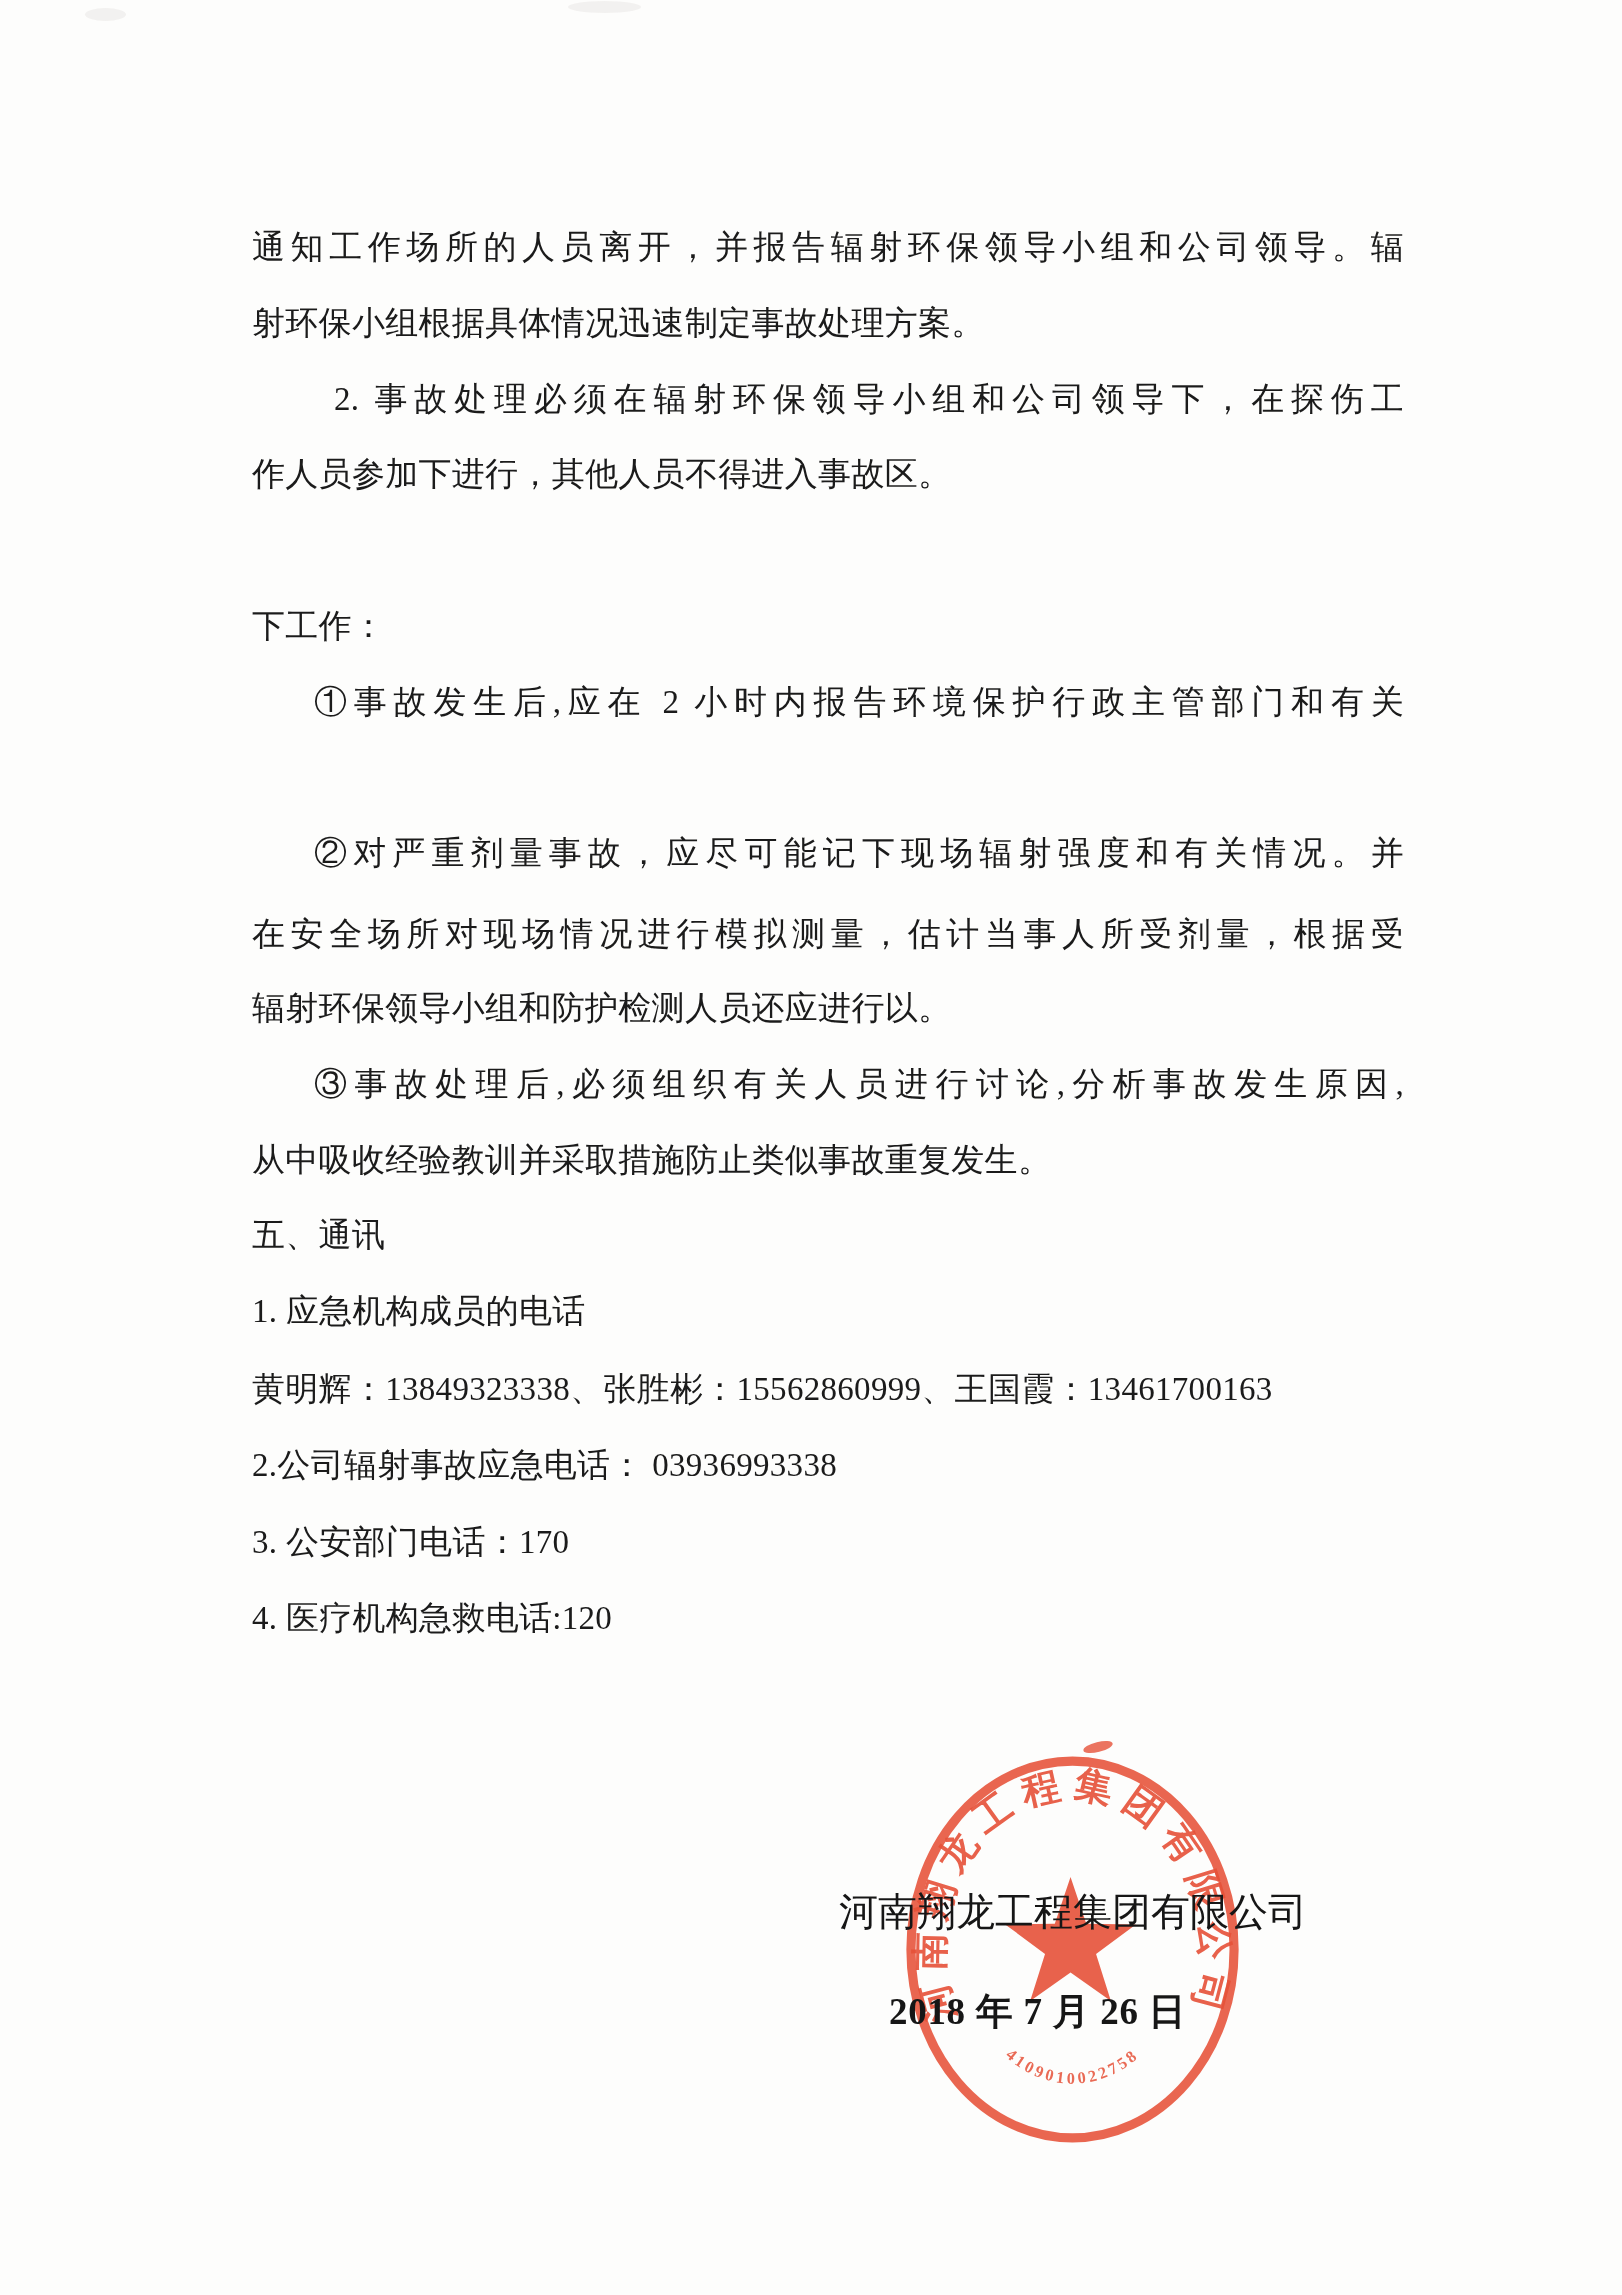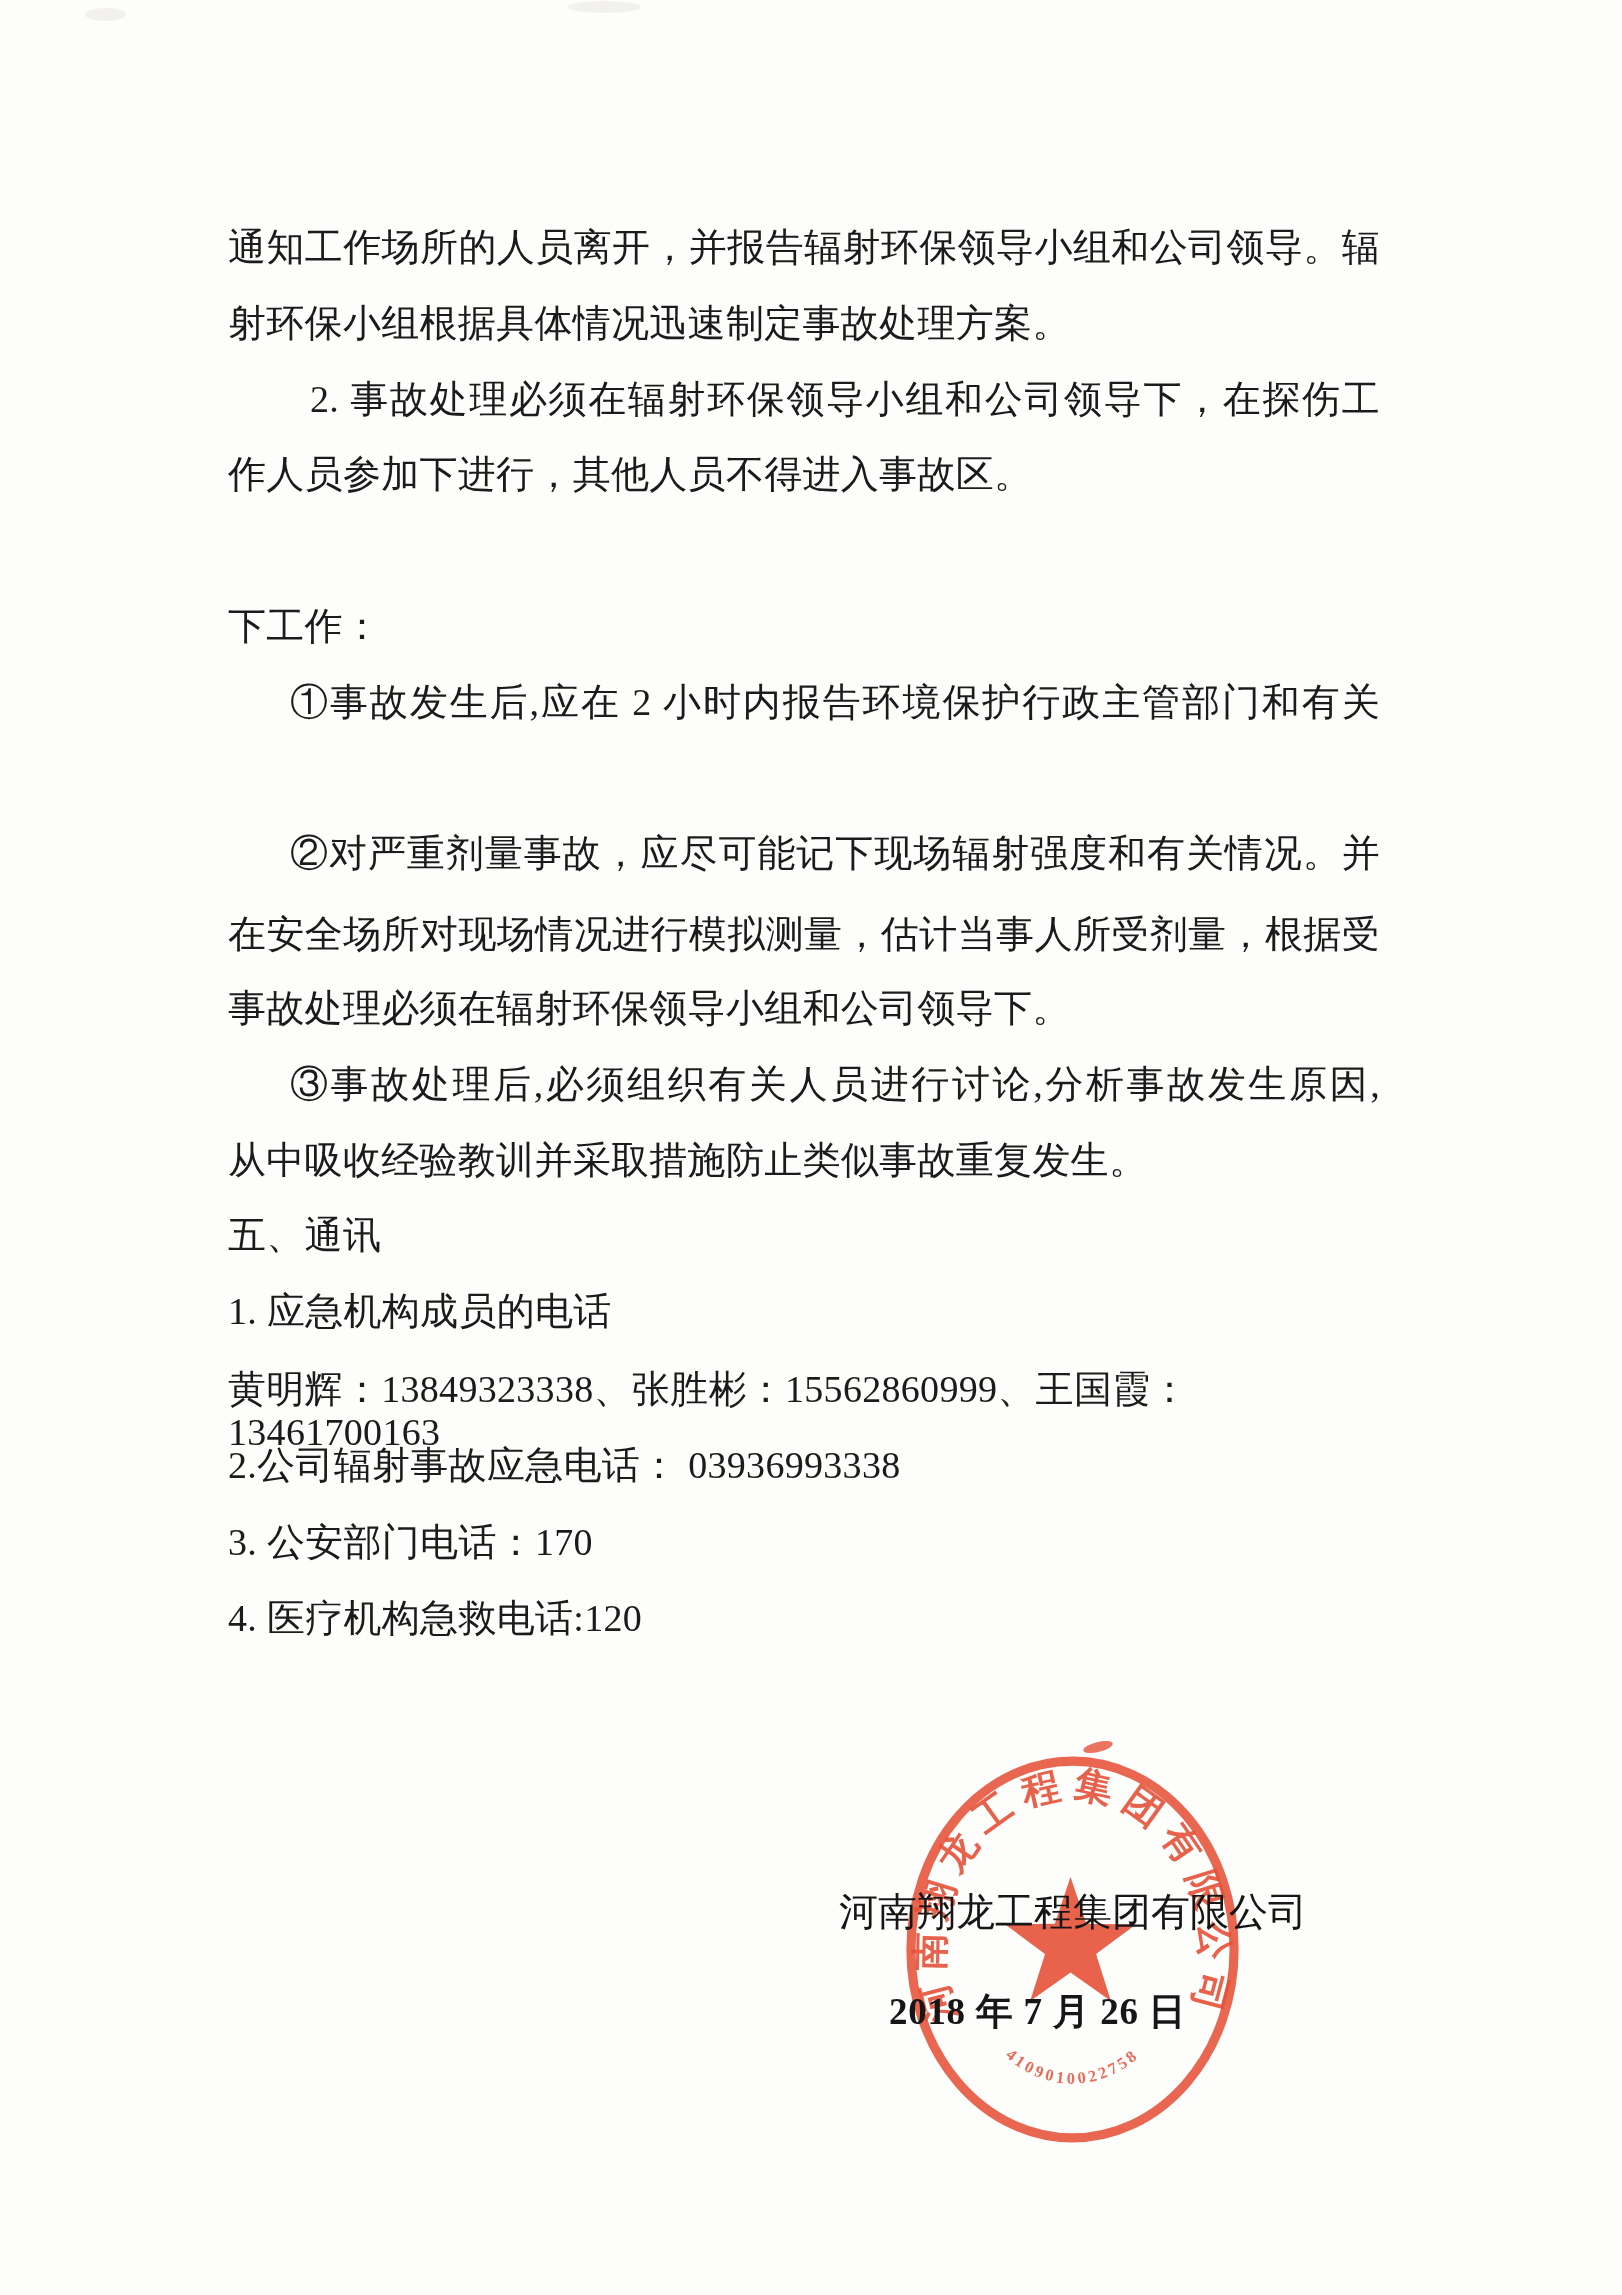--- a/index.html
+++ b/index.html
@@ -4,22 +4,22 @@
 <style>
   html,body{margin:0;padding:0;}
   body{width:1623px;height:2295px;background:#ffffff;}
   .page{
     position:relative;width:1623px;height:2295px;overflow:hidden;
     background:#fdfdfc;
     font-family:"Liberation Serif","DejaVu Serif",serif;
     color:#1b1b1b;
   }
   .line{
-    position:absolute;left:228px;width:1152px;box-sizing:border-box;
-    font-size:38px;line-height:43px;letter-spacing:0.3px;
+    position:absolute;left:252px;width:1152px;box-sizing:border-box;
+    font-size:33px;line-height:43px;letter-spacing:0.3px;
   }
   .fill{text-align:justify;text-align-last:justify;}
   .sig{position:absolute;color:#161616;}
   .artifact{position:absolute;border-radius:50%;}
   .smudge{background:#e9e8e5;opacity:.55;}
   .red-dash{background:#e65138;opacity:.8;transform:rotate(-14deg);}
   svg text{font-family:"Liberation Serif","DejaVu Serif",serif;}
 </style>
 </head>
 <body>
@@ -30,21 +30,21 @@
   <div class="artifact smudge" style="left:568px;top:1.3px;width:73px;height:11.8px;"></div>
 
   <div class="line fill" style="top:226px">通知工作场所的人员离开，并报告辐射环保领导小组和公司领导。辐</div>
   <div class="line" style="top:302px">射环保小组根据具体情况迅速制定事故处理方案。</div>
   <div class="line fill" style="top:378px;padding-left:82px">2. 事故处理必须在辐射环保领导小组和公司领导下，在探伤工</div>
   <div class="line" style="top:453px">作人员参加下进行，其他人员不得进入事故区。</div>
   <div class="line" style="top:605px">下工作：</div>
   <div class="line fill" style="top:681px;padding-left:62px">①事故发生后,应在 2 小时内报告环境保护行政主管部门和有关</div>
   <div class="line fill" style="top:832px;padding-left:62px">②对严重剂量事故，应尽可能记下现场辐射强度和有关情况。并</div>
   <div class="line fill" style="top:913px">在安全场所对现场情况进行模拟测量，估计当事人所受剂量，根据受</div>
-  <div class="line" style="top:987px">事故处理必须在辐射环保领导小组和公司领导下。</div>
+  <div class="line" style="top:987px">辐射环保领导小组和防护检测人员还应进行以。</div>
   <div class="line fill" style="top:1063px;padding-left:62px">③事故处理后,必须组织有关人员进行讨论,分析事故发生原因,</div>
   <div class="line" style="top:1139px">从中吸收经验教训并采取措施防止类似事故重复发生。</div>
   <div class="line" style="top:1214px">五、通讯</div>
   <div class="line" style="top:1290px">1. 应急机构成员的电话</div>
   <div class="line" style="top:1368px">黄明辉：13849323338、张胜彬：15562860999、王国霞：13461700163</div>
   <div class="line" style="top:1444px">2.公司辐射事故应急电话： 03936993338</div>
   <div class="line" style="top:1521px">3. 公安部门电话：170</div>
   <div class="line" style="top:1597px">4. 医疗机构急救电话:120</div>
 
   <svg width="347" height="399" viewBox="0 0 530 610" style="position:absolute;left:899px;top:1750px;" aria-hidden="true">

